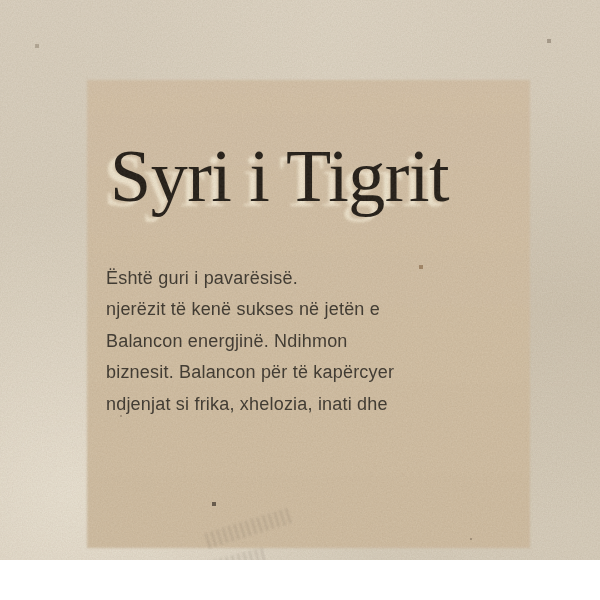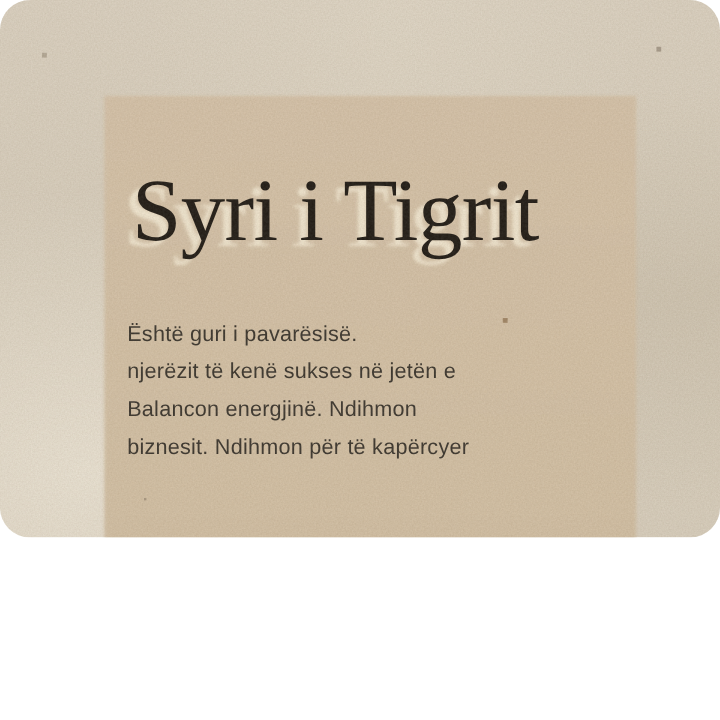--- a/index.html
+++ b/index.html
@@ -1,26 +1,25 @@
 <!DOCTYPE html>
 <html><head>
 <meta charset="utf-8">
 <style>
   html,body{margin:0;padding:0;}
   .canvas{
     position:relative;
-    width:600px;height:448px;
+    width:600px;height:560px;
     overflow:hidden;
     background:
       radial-gradient(ellipse at 12% 88%, rgba(248,242,228,0.55), rgba(248,242,228,0) 42%),
       radial-gradient(ellipse at 95% 55%, rgba(186,172,148,0.28), rgba(186,172,148,0) 50%),
       radial-gradient(ellipse at 55% 5%, rgba(230,222,205,0.35), rgba(230,222,205,0) 45%),
       linear-gradient(180deg,#dad0bf 0%, #d6ccba 55%, #d7cdbb 100%);
     font-family:"Liberation Sans", sans-serif;
-    border-radius:25px;
   }
   .inner-panel{
     position:absolute;
     left:87px; top:80px; width:443px; height:468px;
     background:linear-gradient(180deg,#d4c1a7 0%, #d2bfa3 60%, #d0bda1 100%);
     filter:blur(1.2px);
   }
   .title{
     position:absolute;
     left:110px; top:139px;
@@ -84,21 +83,22 @@
 <div class="canvas">
 
   <div class="inner-panel"></div>
 
   <h1 class="title">Syri i Tigrit</h1>
 
   <div class="body-text">
     <div class="body-line">Është guri i pavarësisë.</div>
     <div class="body-line">njerëzit të kenë sukses në jetën e</div>
     <div class="body-line">Balancon energjinë. Ndihmon</div>
-    <div class="body-line">biznesit. Ndihmon për të kapërcyer</div>
+    <div class="body-line">biznesit. Balancon për të kapërcyer</div>
+    <div class="body-line">ndjenjat si frika, xhelozia, inati dhe</div>
   </div>
 
   <div class="smudge smudge-1"></div>
   <div class="smudge smudge-2"></div>
   <div class="specks"></div>
 
   <svg class="grain" width="600" height="600" viewBox="0 0 600 600" xmlns="http://www.w3.org/2000/svg">
     <defs>
       <filter id="noiseDark" x="0" y="0" width="100%" height="100%">
         <feTurbulence type="fractalNoise" baseFrequency="0.8" numOctaves="3" seed="11" stitchTiles="stitch" result="t"></feTurbulence>

